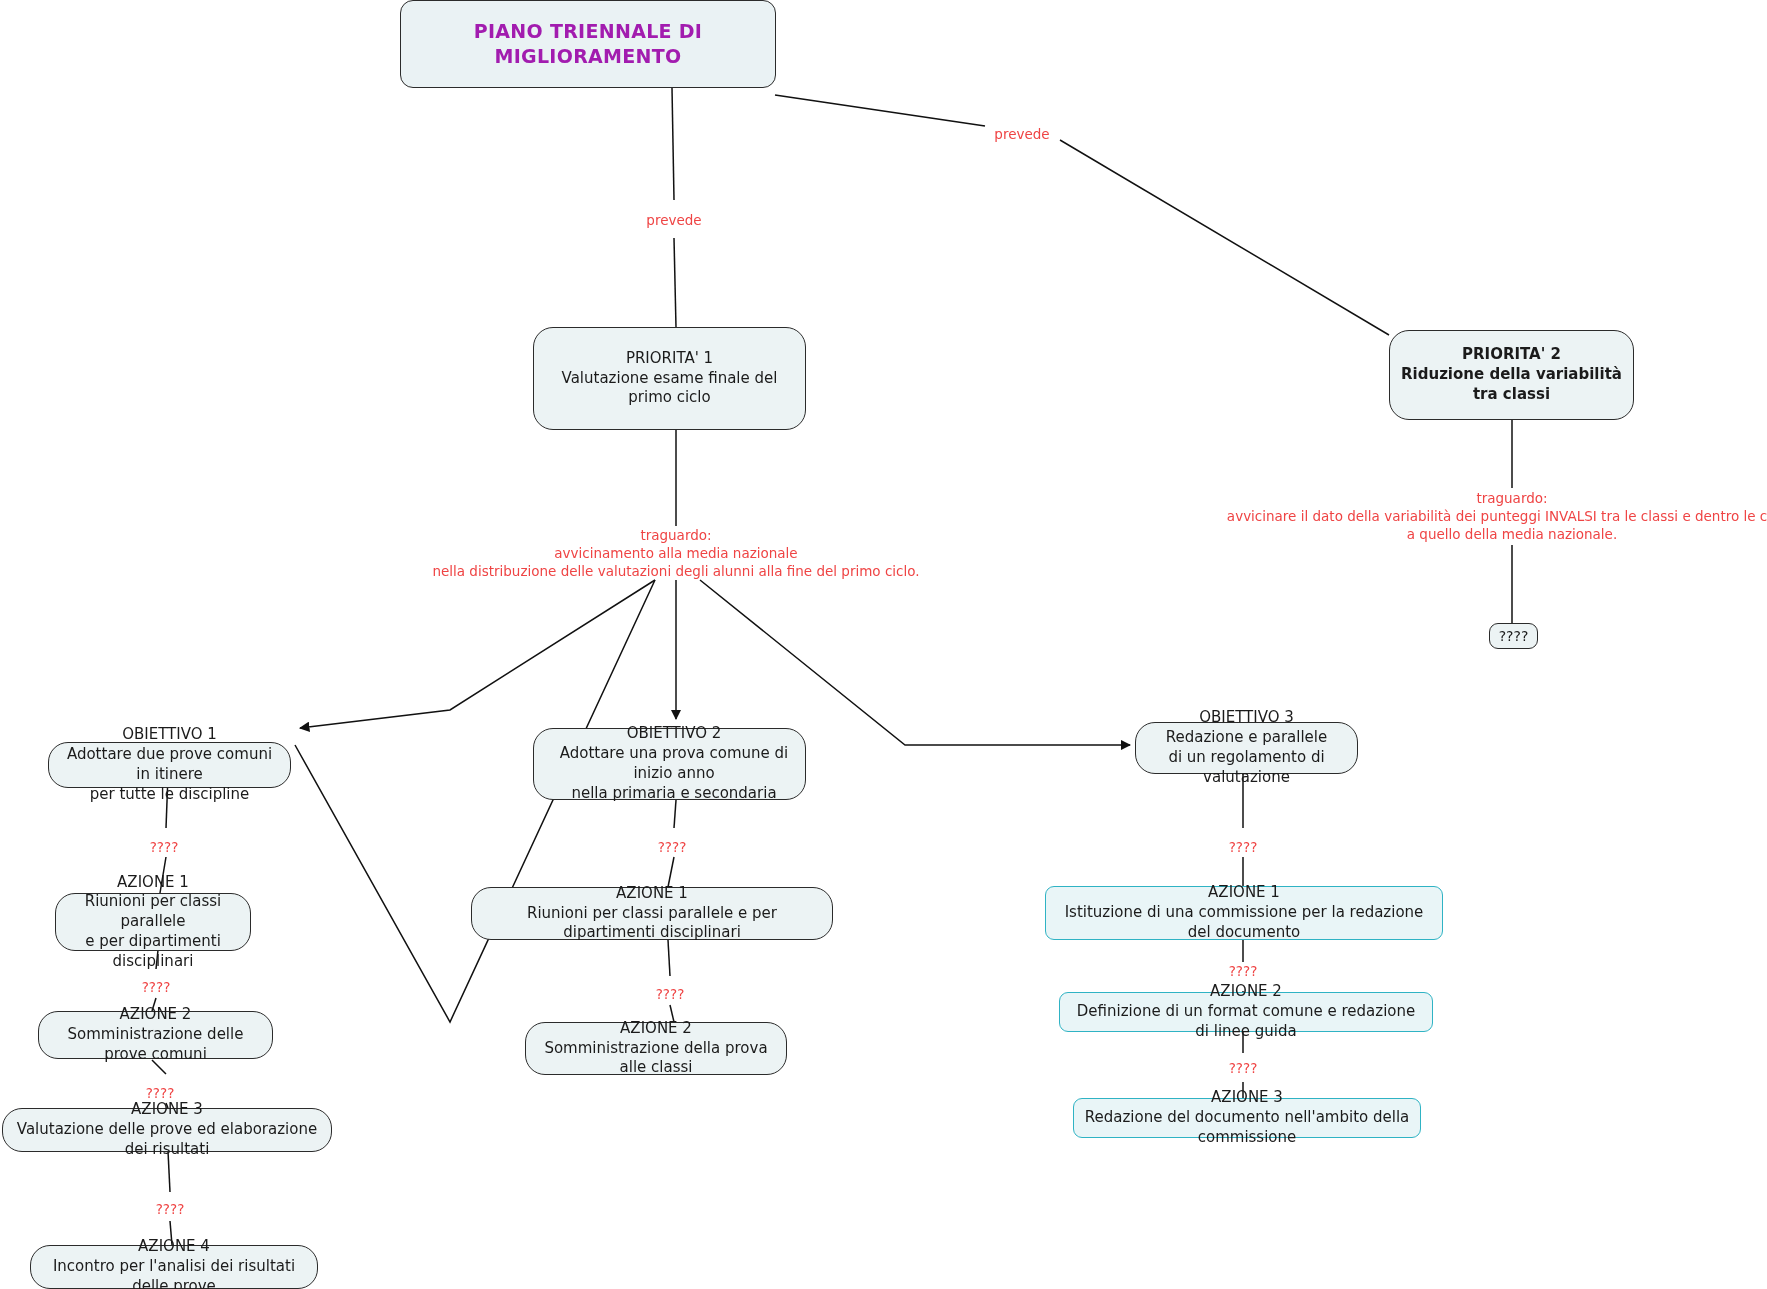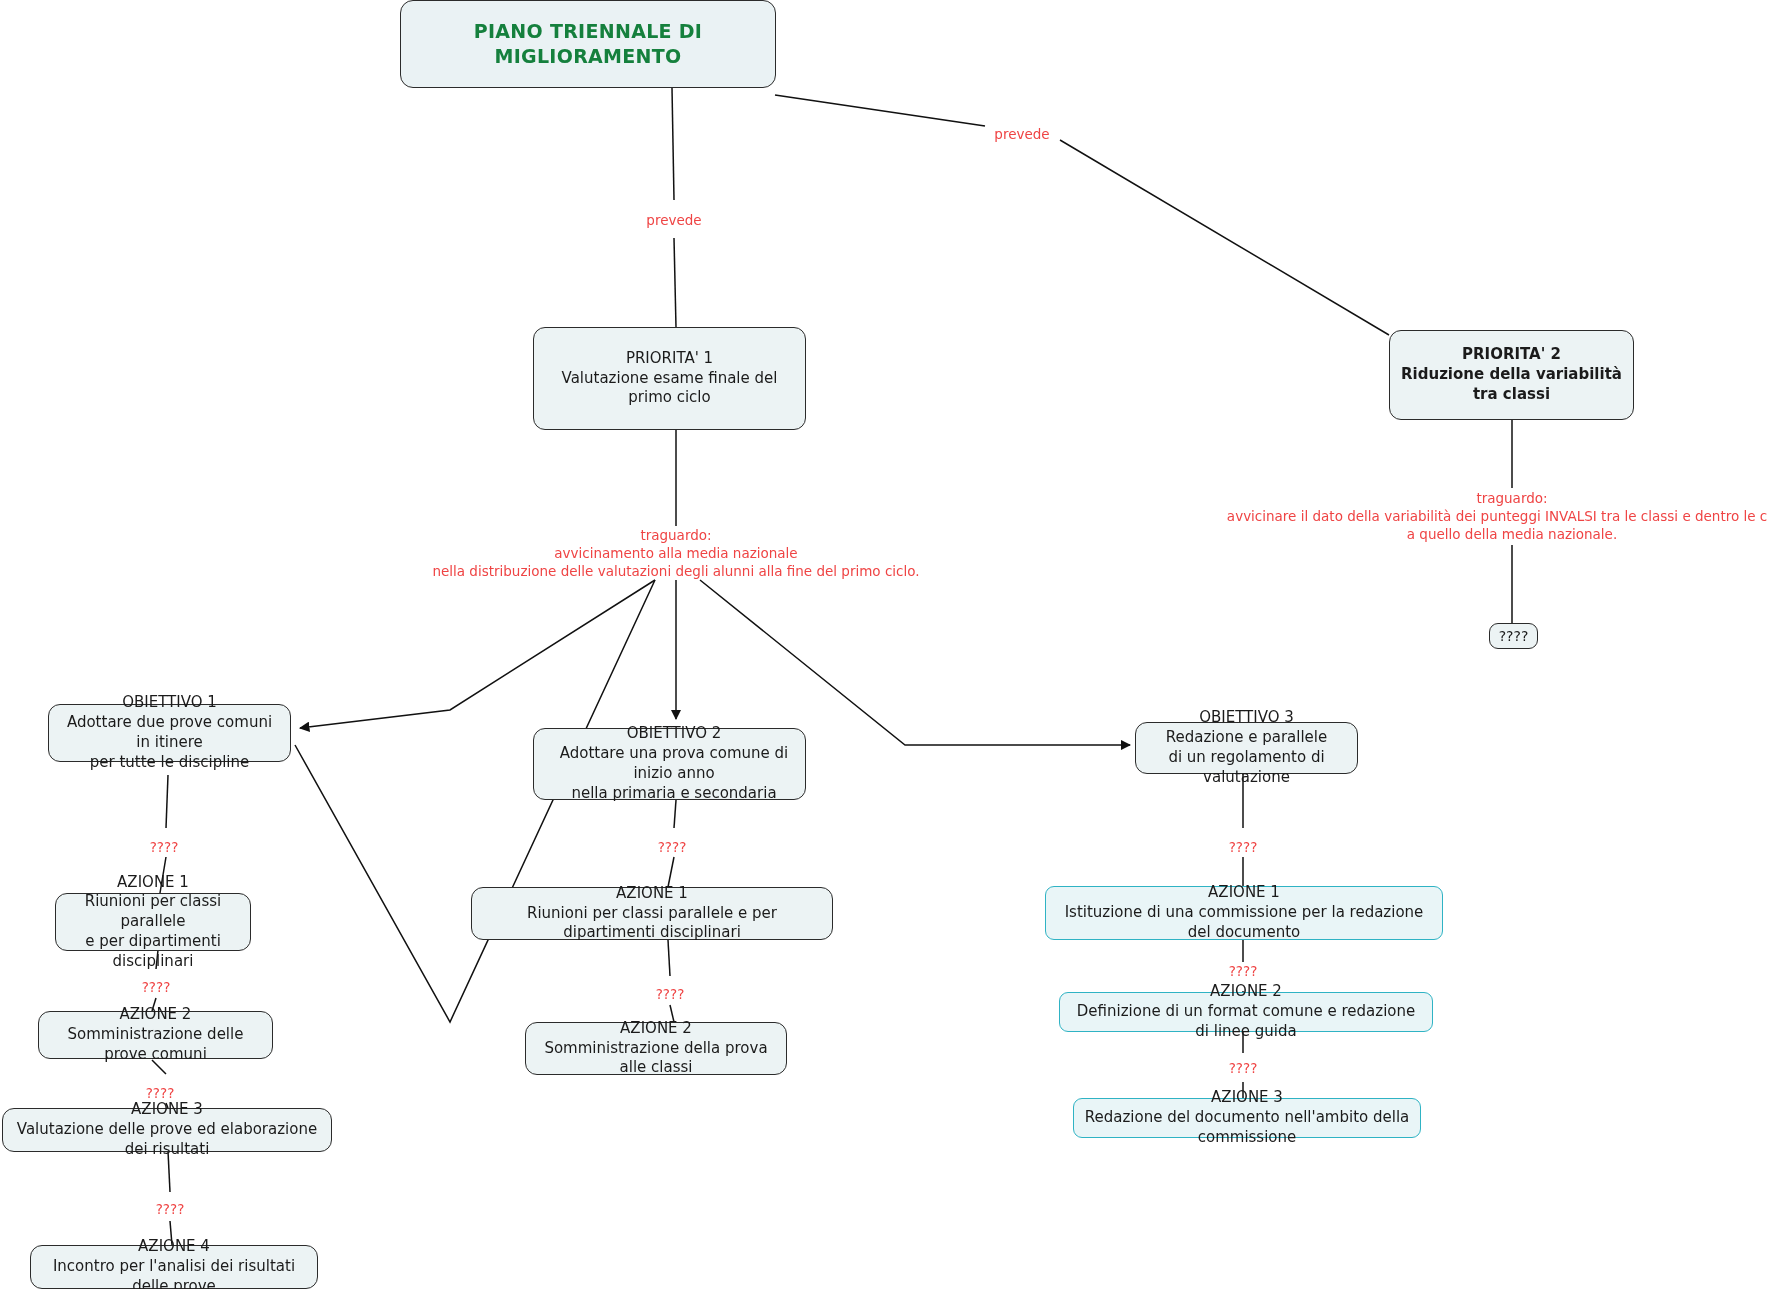--- a/index.html
+++ b/index.html
@@ -1,23 +1,23 @@
 <!DOCTYPE html>
 <html><head>
 <meta charset="utf-8">
 <style>
   html,body{margin:0;padding:0;background:#ffffff;}
   body{font-family:"DejaVu Sans","Liberation Sans",sans-serif;}
   #stage{position:relative;width:1767px;height:1289px;background:#ffffff;overflow:hidden;}
   svg#wires{position:absolute;left:0;top:0;width:1767px;height:1289px;}
   .node{position:absolute;box-sizing:border-box;display:flex;align-items:center;justify-content:center;
-        background:#ecf3f4;border:1.4px solid #2b2b2b;border-radius:12px;text-align:center;
+        background:#ecf3f4;border:1.4px solid #2b2b2b;border-radius:20px;text-align:center;
         color:#1b1b1b;font-size:15px;line-height:1.32;padding:5px 9px;}
   .node.root{border-radius:13px;background:#eaf2f4;}
-  .node.root .t{font-weight:bold;font-size:19px;letter-spacing:.3px;color:#15803d;}
+  .node.root .t{font-weight:bold;font-size:19px;letter-spacing:.3px;color:#a21caf;}
   .node.cyan{border-color:#2fb3c4;background:#e9f5f7;border-radius:9px;}
   .node.pill{border-radius:9px;font-size:14px;padding:2px 6px;}
   .node .t{display:block;width:100%;}
   .node .t .ln{display:block;}
   .node .t .hd{display:block;}
   .elabel{position:absolute;font-size:13.5px;color:#ef4444;text-align:center;line-height:1.35;
           white-space:pre;transform:translateX(-50%);}
 </style>
 </head>
 <body>
@@ -100,21 +100,21 @@
 avvicinamento alla media nazionale
 nella distribuzione delle valutazioni degli alunni alla fine del primo ciclo.</div>
   <div class="elabel" style="left:1512px;top:489px;">traguardo:
 avvicinare il dato della variabilità dei punteggi INVALSI tra le classi e dentro le classi
 a quello della media nazionale.</div>
 
   <div class="node pill" style="left:1489px;top:623px;width:49px;height:26px;">
     <span class="t">????</span>
   </div>
 
-  <div class="node" style="left:48px;top:704px;width:243px;height:58px;">
+  <div class="node" style="left:48px;top:742px;width:243px;height:46px;">
     <span class="t">
       <span class="hd">OBIETTIVO 1</span>
       <span class="ln">Adottare due prove comuni in itinere</span>
       <span class="ln">per tutte le discipline</span>
     </span>
   </div>
 
   <div class="node" style="left:533px;top:728px;width:273px;height:72px;padding-left:18px;">
     <span class="t">
       <span class="hd">OBIETTIVO 2</span>

